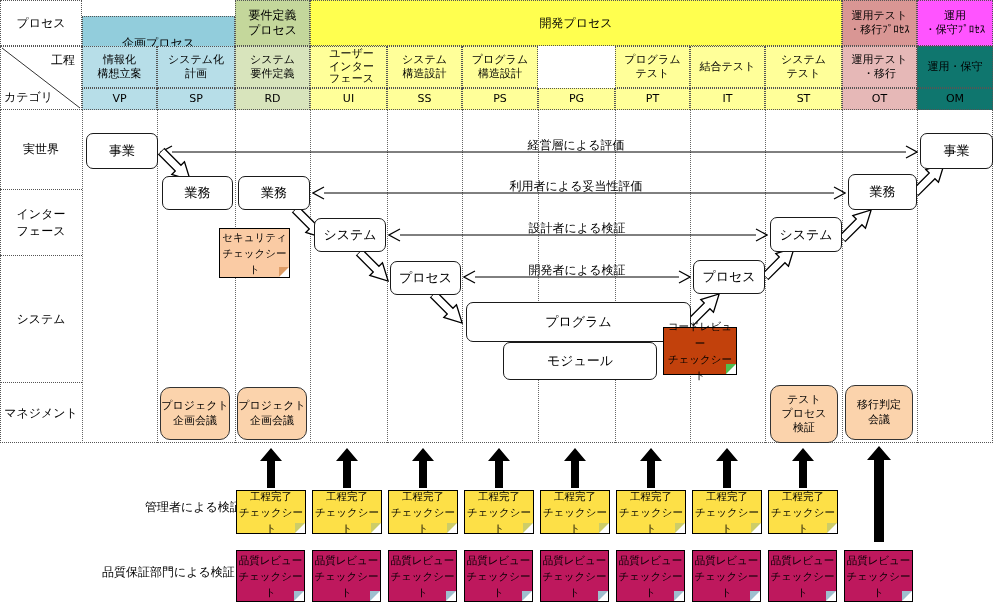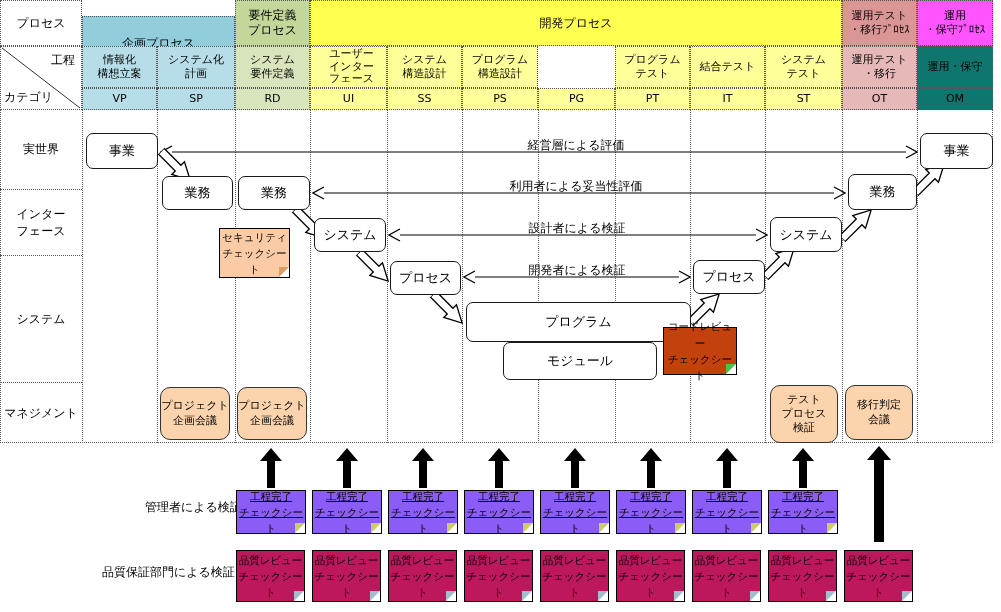--- a/index.html
+++ b/index.html
@@ -32,21 +32,21 @@
   .dbl{position:absolute;}
   .blockarrow{position:absolute;width:42px;height:20px;}
   .blockarrow svg{display:block;}
   .rot45{transform:rotate(45deg);}
   .rot-45{transform:rotate(-45deg);}
   
   .sticky{position:absolute;box-sizing:border-box;border:1px solid #000;display:flex;
       align-items:center;justify-content:center;text-align:center;font-size:10.5px;line-height:1.55;}
   .sticky::after{content:'';position:absolute;right:0;bottom:0;width:0;height:0;
       border-right:10px solid #fff;}
-  .s-yellow{background:#8b5cf6;text-decoration:underline;} .s-yellow::after{border-top:10px solid #cdcd68;}
+  .s-yellow{background:#fde047;} .s-yellow::after{border-top:10px solid #cdcd68;}
   .s-blue{background:#be185d;}   .s-blue::after{border-top:10px solid #9fbfcf;}
   .s-orange{background:#FACBA4;} .s-orange::after{border-top:10px solid #dd9c66;}
   .s-green{background:#c2410c;}  .s-green::after{border-top:10px solid #4fbf4f;}
   
   .mbox{position:absolute;background:#FBD3AC;border:1.6px solid #333;border-radius:10px;
       box-sizing:border-box;display:flex;align-items:center;justify-content:center;
       text-align:center;font-size:11px;line-height:1.3;}
   .barrow{position:absolute;}
   .blabel{position:absolute;font-size:12px;white-space:nowrap;}
 </style>

